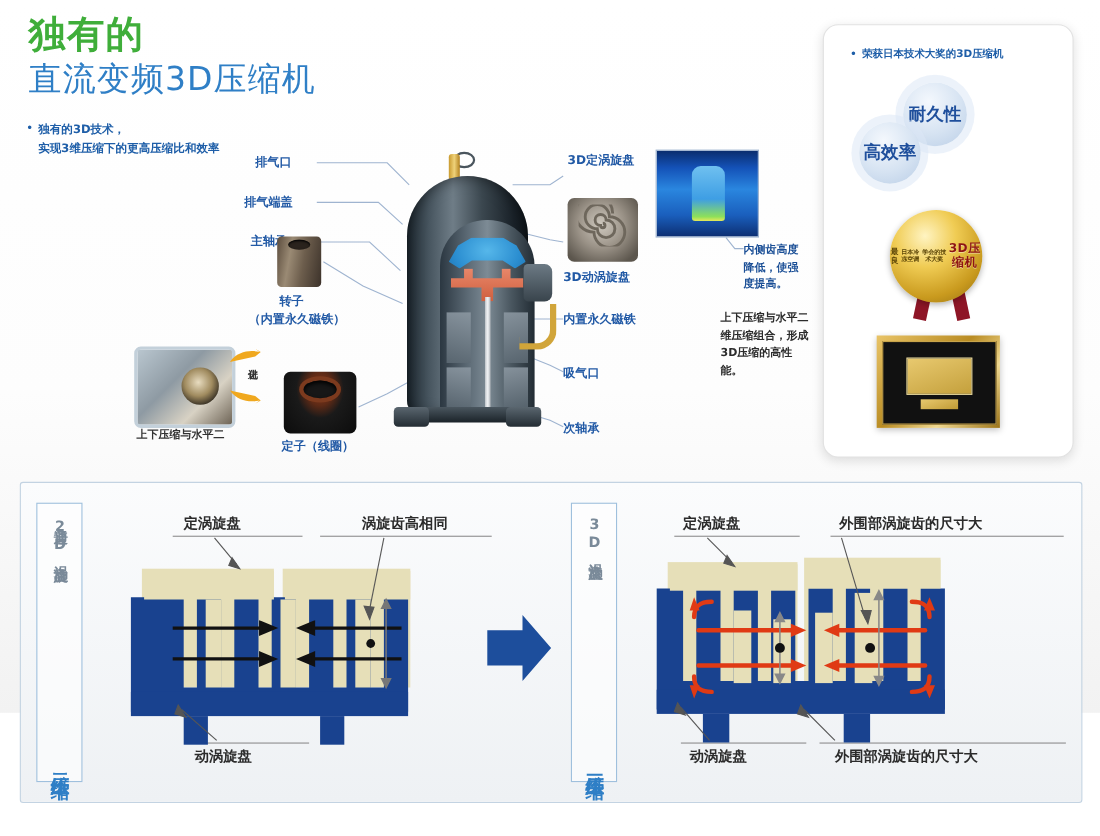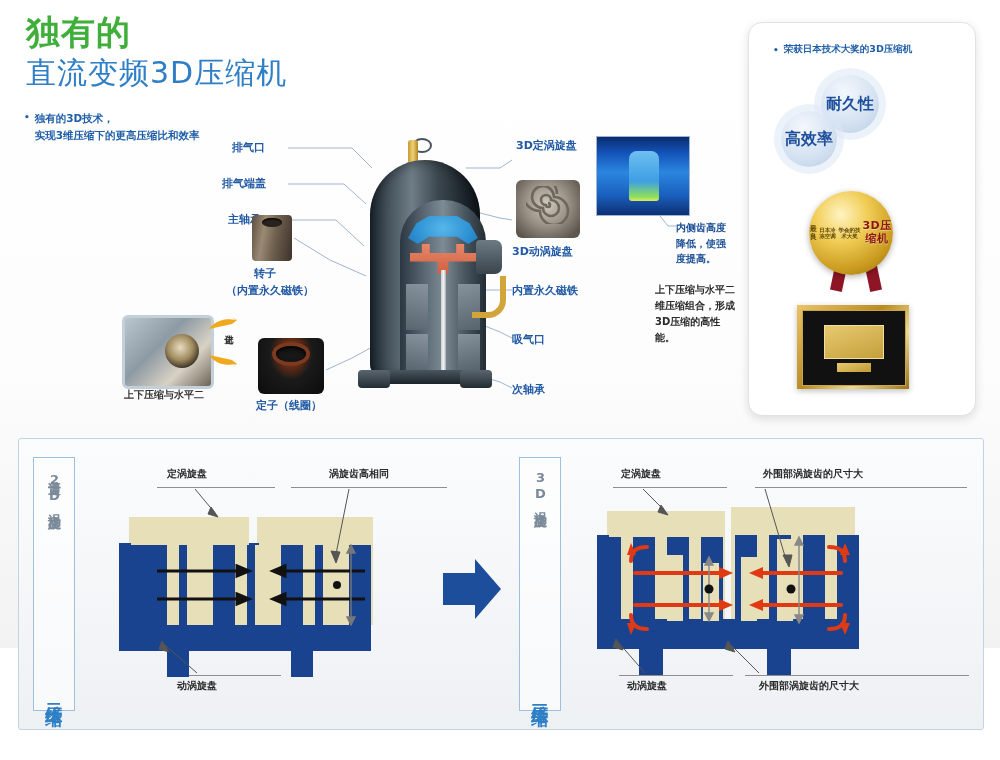--- a/index.html
+++ b/index.html
@@ -186,21 +186,21 @@
     display:flex; flex-direction:column; align-items:center; justify-content:space-between;
     padding:12px 0; box-sizing:border-box;
   }
   .side-top { font-size:13px; font-weight:700; color:#7a8a99; line-height:1.22;
               writing-mode: vertical-rl; text-orientation: upright; letter-spacing:1px;}
   .side-bot { font-size:17px; font-weight:700; color:#2f7fc6; line-height:1.2;
               writing-mode: vertical-rl; text-orientation: upright; letter-spacing:2px;}
   .sb-2d { left:14px; }
   .sb-3d { left:500px; }
 
-  .cap { position:absolute; font-size:10px; font-weight:700; color:#2b2b2b; white-space:nowrap; }
+  .cap { position:absolute; font-size:13px; font-weight:700; color:#2b2b2b; white-space:nowrap; }
   .underline { position:absolute; height:1px; background:#8e8e8e; }
 
   .svgwrap { position:absolute; left:0; top:0; width:964px; height:290px; pointer-events:none; }
 </style>
 </head>
 <body>
 
 <div class="page">
 
   <div class="title-main">独有的</div>

